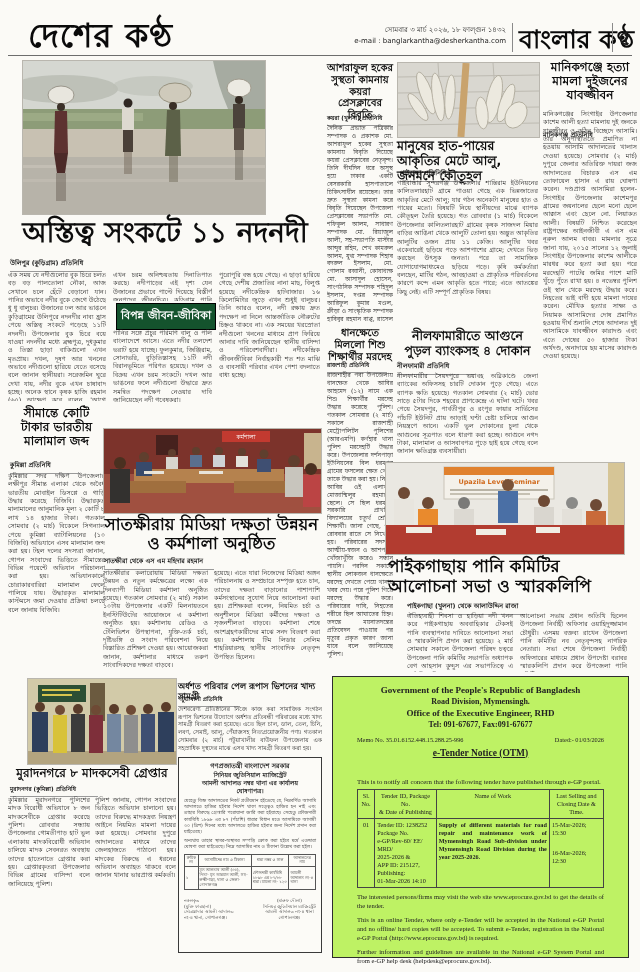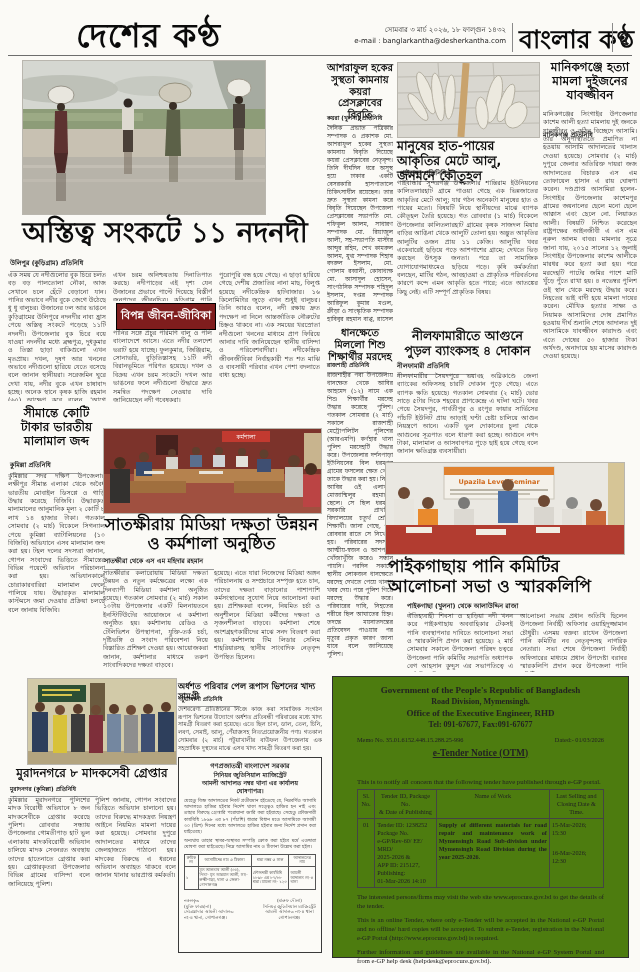--- a/index.html
+++ b/index.html
@@ -9,49 +9,49 @@
   .logo{font-size:33px;font-weight:800;letter-spacing:1px;color:#0a0a0a;}
   .dateline{font-size:7px;text-align:right;line-height:1.5;color:#222;}
   .masthead-right{font-size:25px;font-weight:800;color:#0a0a0a;}
   .pageno{font-size:21px;font-weight:700;}
   .vsep{width:1px;background:#8a8a8a;}
   .hrule{height:1px;background:#6d6d6d;}
   .photo{border:1px solid #b9b6ae;background:#ddd;overflow:hidden;}
   .art-headline{font-weight:800;color:#0c0c0c;line-height:1.18;text-align:center;}
   .byline{font-size:6.4px;font-weight:700;color:#111;border-bottom:1px solid #9a9a9a;padding-bottom:2px;}
   .body-text{font-size:6.3px;line-height:1.33;text-align:justify;color:#262626;overflow:hidden;word-break:break-word;}
-  .subhead-box{background:#7f1d1d;color:#ffffff;font-weight:700;font-size:11px;text-align:center;
+  .subhead-box{background:#14532d;color:#ffffff;font-weight:700;font-size:11px;text-align:center;
                padding:3px 2px;border:1px solid #000;}
   
   .court-box{border:1px solid #3a3a3a;background:#fcfbf7;padding:4px 5px;box-sizing:border-box;}
   .court-h{font-weight:700;text-align:center;line-height:1.35;}
   .court-p{font-size:4.6px;line-height:1.35;text-align:justify;color:#333;margin-top:3px;}
   .court-table{width:100%;border-collapse:collapse;margin-top:3px;}
   .court-table td,.court-table th{border:1px solid #555;font-size:3.9px;line-height:1.25;padding:1px;color:#333;font-weight:400;}
   .court-sign{font-size:4.4px;line-height:1.3;color:#333;}
   
-  .tender-box{border:1.5px solid #2e2e2e;background:#4d7c0f;padding:7px 24px;box-sizing:border-box;
+  .tender-box{border:1.5px solid #2e2e2e;background:#bef264;padding:7px 24px;box-sizing:border-box;
               font-family:"Liberation Serif","DejaVu Serif",serif;color:#222;}
   .t-center{text-align:center;}
   .t-gov{font-size:9px;font-weight:700;line-height:1.35;}
   .t-sub{font-size:8px;font-weight:700;line-height:1.4;}
   .t-memo{display:flex;justify-content:space-between;font-size:6.3px;margin-top:5px;}
   .t-title{font-size:9.5px;font-weight:700;text-decoration:underline;margin:5px 0 20px 0;}
   .t-intro{font-size:6.8px;}
   .t-table{width:100%;border-collapse:collapse;margin-top:4px;}
   .t-table td,.t-table th{border:1px solid #444;font-size:6.2px;line-height:1.3;padding:2px;vertical-align:top;color:#222;}
   .t-table th{font-weight:400;text-align:center;}
   .t-note{font-size:6.6px;margin-top:5px;text-align:justify;line-height:1.35;}
   .t-signblock{margin-top:4px;margin-left:300px;text-align:center;font-size:6.3px;line-height:1.35;}
   .pre{white-space:pre-line;}
 </style>
 </head>
 <body>
 
-<div class="abs logo" style="left:28px;top:10px;margin-left:48px;">দেশের কণ্ঠ</div>
+<div class="abs logo" style="left:28px;top:10px;">দেশের কণ্ঠ</div>
 <div class="abs dateline" style="left:300px;top:25px;width:206px;">
   <div>সোমবার ৩ মার্চ ২০২৬, ১৮ ফাল্গুন ১৪৩২</div>
   <div>e-mail : banglarkantha@desherkantha.com</div>
 </div>
 <div class="abs vsep" style="left:512px;top:23px;height:29px;"></div>
 <div class="abs masthead-right" style="left:519px;top:20px;">বাংলার কণ্ঠ</div>
 <div class="abs vsep" style="left:612px;top:23px;height:29px;"></div>
 <div class="abs pageno" style="left:618px;top:22px;">৫</div>
 <div class="abs hrule" style="left:8px;top:55px;width:624px;"></div>
 

